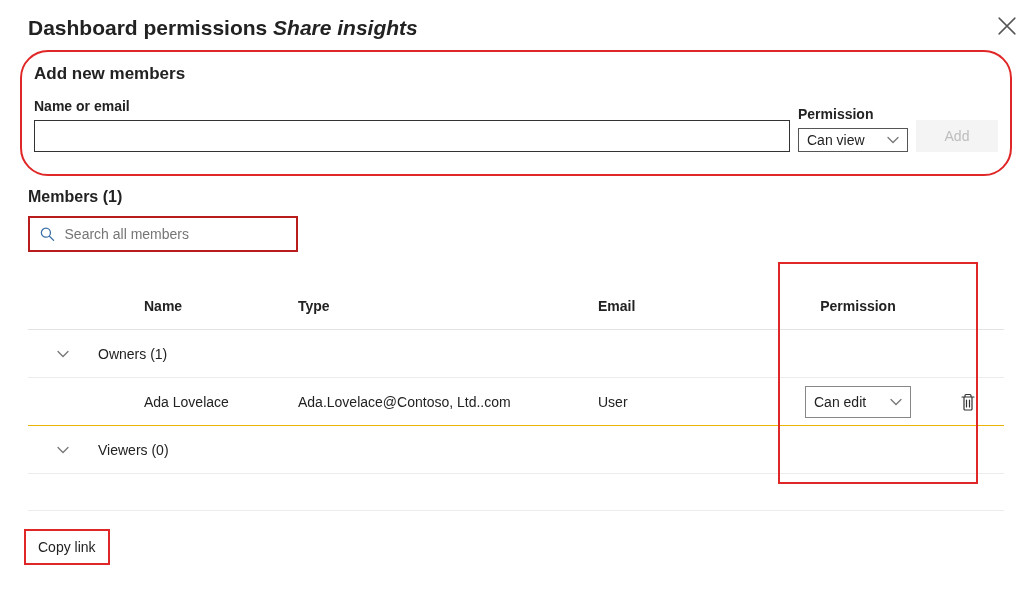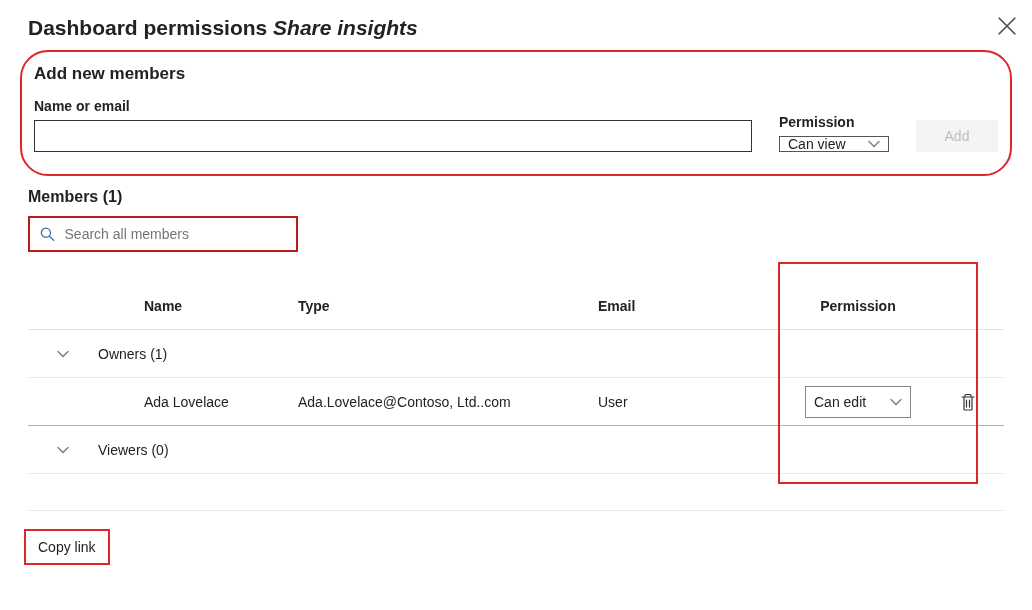--- a/index.html
+++ b/index.html
@@ -10,29 +10,29 @@
   .title { font-size: 21px; font-weight: 600; }
   .title .subtitle { font-style: italic; font-weight: 600; }
 
   .close-icon { width: 18px; height: 18px; color: #555; cursor: pointer; }
 
   .annot-box { border: 2px solid #e02727; }
   .annot-permission { position: absolute; border: 2px solid #e02727; }
 
   .add-section { margin: 0 20px 12px 20px; padding: 12px 12px 22px 12px; border-radius: 28px; }
   .add-heading { font-size: 17px; font-weight: 600; margin-bottom: 14px; }
-  .add-row { display: flex; align-items: flex-end; gap: 27px; }
+  .add-row { display: flex; align-items: flex-end; gap: 8px; }
   .add-name-col { flex: 1; }
   .add-perm-col { width: 110px; }
   .add-btn-col { width: 82px; }
 
   .field-label { font-size: 14px; font-weight: 600; margin-bottom: 6px; }
   .text-input { width: 100%; height: 32px; border: 1px solid #333; padding: 4px 8px; font-size: 14px; }
 
-  .select-wrap { height: 16px; border: 1px solid #555; display: flex; align-items: center; justify-content: space-between; padding: 0 8px; font-size: 14px; cursor: pointer; }
+  .select-wrap { height: 24px; border: 1px solid #555; display: flex; align-items: center; justify-content: space-between; padding: 0 8px; font-size: 14px; cursor: pointer; }
   .select-wrap.light { border-color: #888; gap: 20px; }
   .chevron-down { width: 12px; height: 12px; color: #777; }
 
   .add-button { width: 100%; height: 32px; background: #f4f4f4; color: #bdbdbd; border: none; font-size: 14px; cursor: default; }
 
   .members-block { margin: 0 28px; }
   .members-head { font-size: 16px; font-weight: 600; margin-bottom: 10px; }
 
   .search-wrap { width: 270px; height: 36px; border: 2px solid #b91c1c; display: flex; align-items: center; padding: 0 10px; gap: 8px; }
   .search-wrap input { border: none; outline: none; font-size: 14px; color: #555; width: 100%; }

